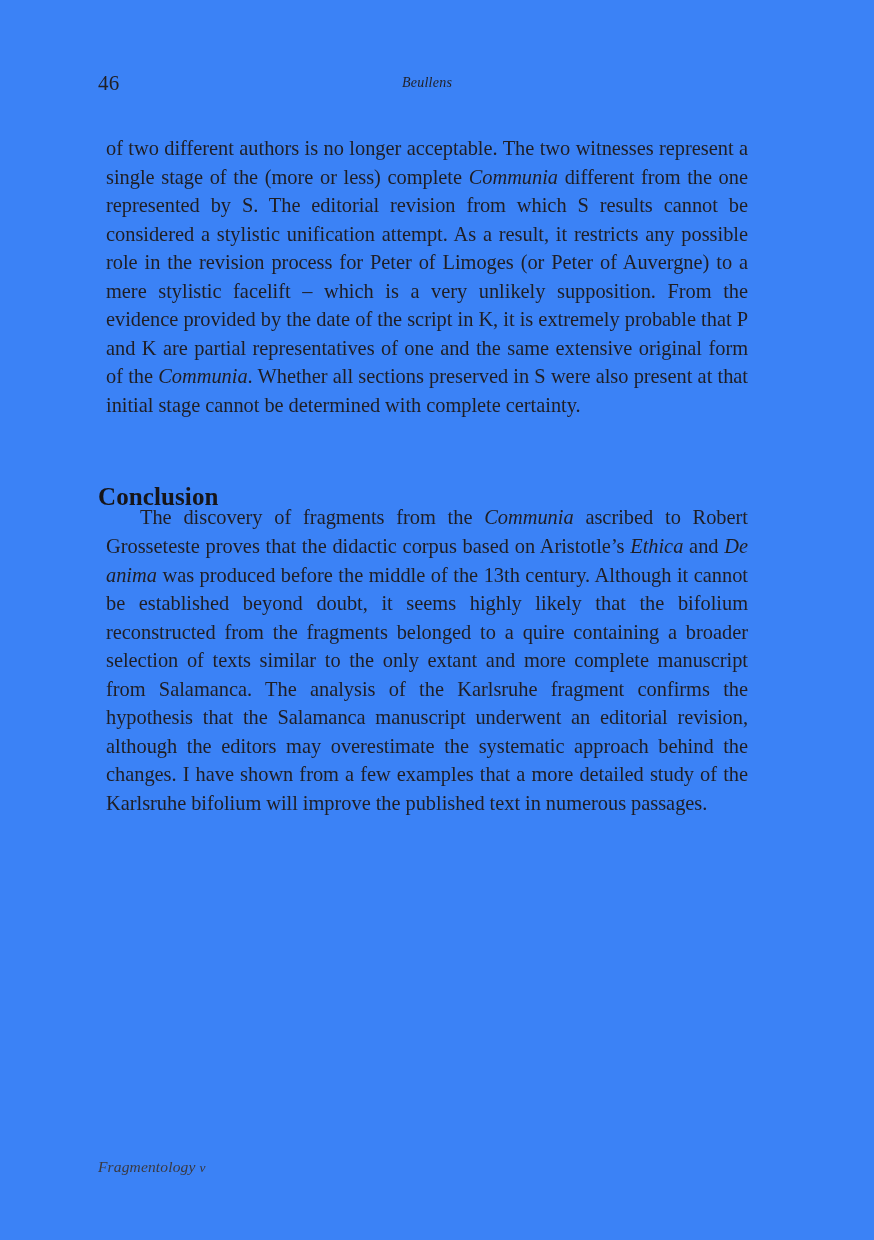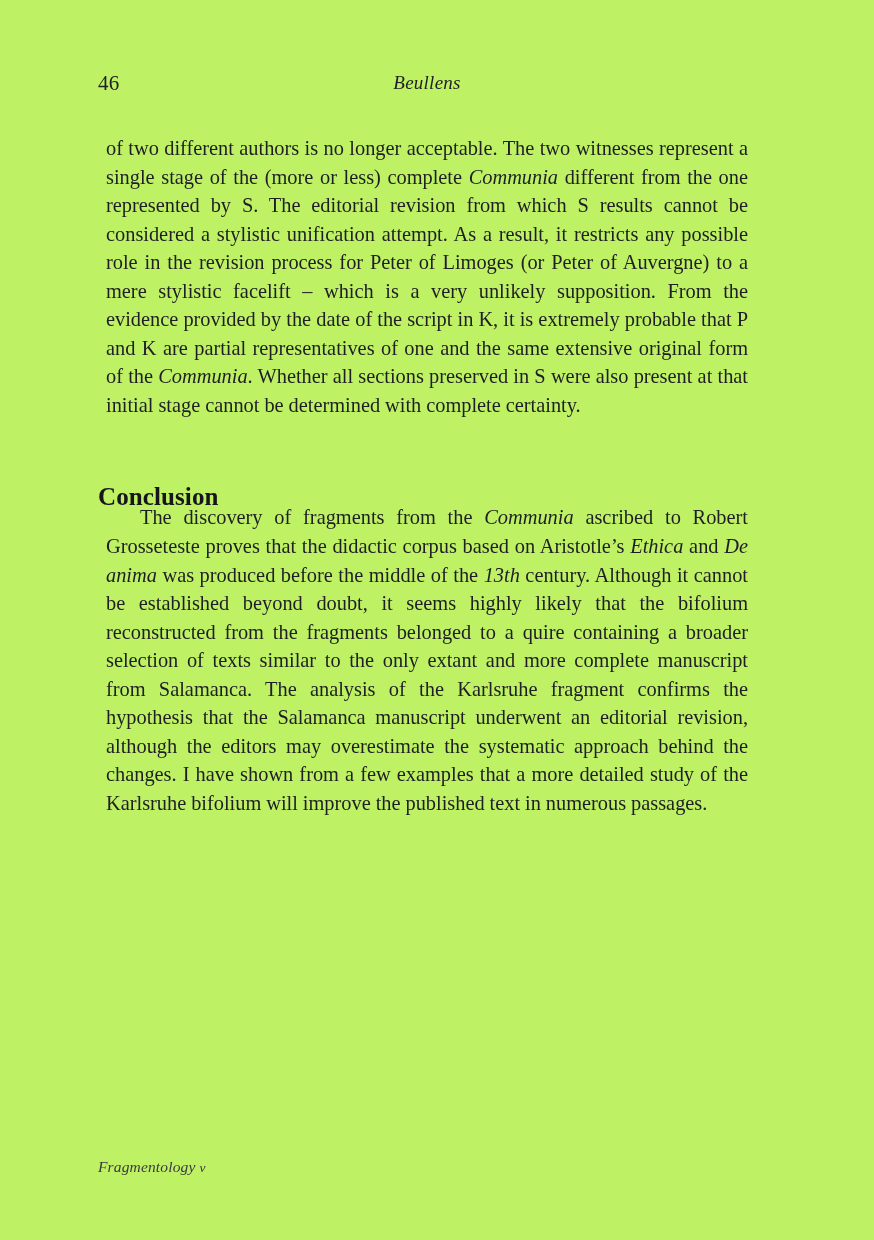--- a/index.html
+++ b/index.html
@@ -17,21 +17,21 @@
     color: #1d1d22;
     -webkit-font-smoothing: antialiased;
   }
 
   .page {
     position: absolute;
     left: 0;
     top: 0;
     width: 874px;
     height: 1240px;
-    background: #bef264;
+    background: #3b82f6;
   }
 
   
   .running-head {
     position: absolute;
     left: 98px;
     top: 68px;
     width: 658px;
     height: 30px;
   }
@@ -46,21 +46,21 @@
     color: #201f25;
     letter-spacing: 0.2px;
   }
   .head-title {
     position: absolute;
     left: 0;
     top: 0;
     width: 658px;
     text-align: center;
     font-style: italic;
-    font-size: 19px;
+    font-size: 14px;
     line-height: 30px;
     color: #201f25;
     letter-spacing: 0.25px;
   }
 
   
   .textblock {
     position: absolute;
     left: 98px;
     top: 126px;
@@ -85,21 +85,20 @@
     text-indent: 34px;
   }
 
   em, .it {
     font-style: italic;
   }
 
   .oldstyle {
     font-variant-numeric: oldstyle-nums;
     font-feature-settings: "onum" 1;
-    font-style: italic;
   }
 
   
   h2.section-heading {
     margin: 0;
     position: absolute;
     left: 98px;
     top: 481px;
     font-size: 25px;
     line-height: 32px;

